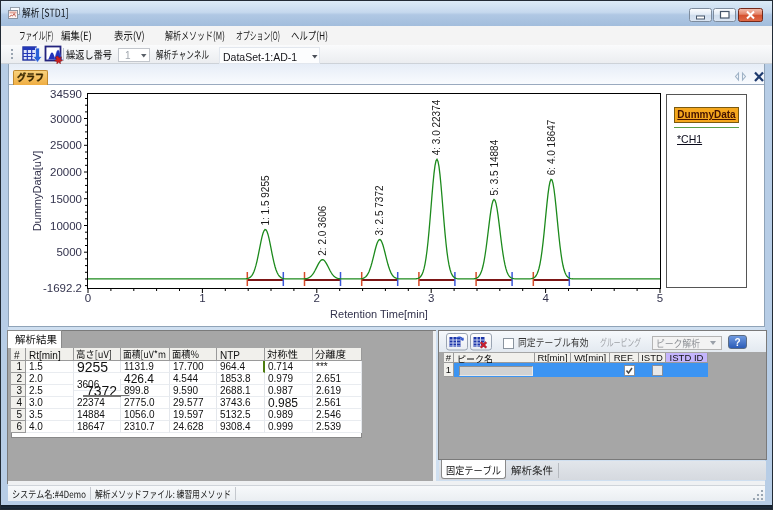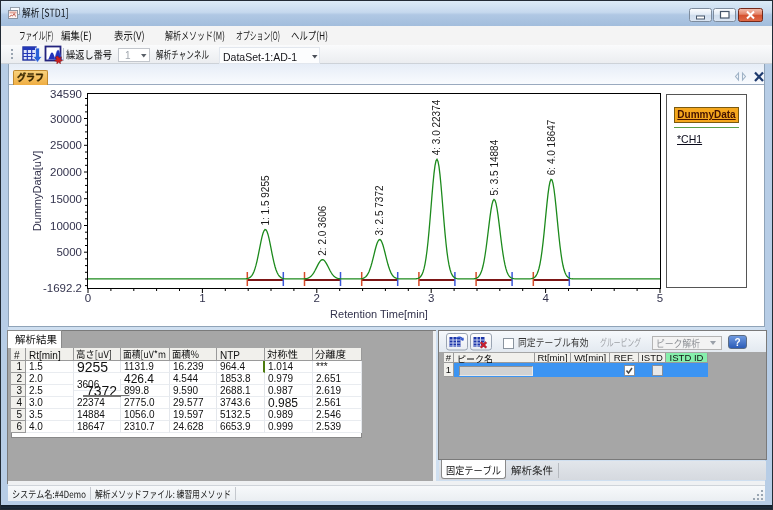--- a/index.html
+++ b/index.html
@@ -186,23 +186,23 @@
 <svg style="position:absolute;left:267px;top:350px;overflow:visible" width="2" height="2">
     <path transform="translate(0,8.0) scale(1.0333,1)" d="M5 -3.9C5.5 -3.2 5.9 -2.3 6.1 -1.7L6.8 -2C6.6 -2.6 6.1 -3.5 5.6 -4.2ZM7.7 -8.4V-6H4.9V-5.3H7.7V-0.2C7.7 -0 7.6 0 7.4 0C7.2 0 6.7 0 6 0C6.2 0.2 6.3 0.6 6.3 0.8C7.2 0.8 7.7 0.8 8 0.6C8.3 0.5 8.4 0.3 8.4 -0.2V-5.3H9.6V-6H8.4V-8.4ZM2.5 -8.4V-6.8H0.6V-6H5.2V-6.8H3.2V-8.4ZM3.6 -5.8C3.5 -4.9 3.2 -4 3 -3.2C2.5 -3.9 1.9 -4.5 1.4 -5L0.9 -4.6C1.5 -4 2.1 -3.2 2.6 -2.5C2.1 -1.4 1.4 -0.5 0.3 0.1C0.5 0.3 0.8 0.6 0.8 0.7C1.8 0.1 2.6 -0.8 3.1 -1.8C3.5 -1.3 3.8 -0.8 4 -0.3L4.6 -0.9C4.3 -1.4 4 -1.9 3.5 -2.6C3.9 -3.5 4.1 -4.5 4.3 -5.7Z M15.2 -4.4C14.9 -3.2 14.5 -2 13.9 -1.2C14.1 -1.1 14.4 -0.9 14.6 -0.8C15.2 -1.7 15.6 -3 15.9 -4.3ZM18 -4.3C18.4 -3.2 18.9 -1.8 19 -0.9L19.7 -1.1C19.5 -2 19.1 -3.4 18.7 -4.5ZM15.3 -8.4C15.1 -7.2 14.7 -6.1 14.1 -5.2V-5.6H12.9V-7.3C13.3 -7.4 13.8 -7.5 14.1 -7.7L13.6 -8.3C12.9 -7.9 11.6 -7.6 10.4 -7.4C10.5 -7.3 10.6 -7 10.7 -6.9C11.1 -6.9 11.6 -7 12.1 -7.1V-5.6H10.5V-4.9H12C11.6 -3.7 10.9 -2.4 10.3 -1.7C10.4 -1.5 10.6 -1.2 10.7 -1C11.2 -1.7 11.7 -2.6 12.1 -3.6V0.8H12.9V-3.5C13.2 -3.1 13.6 -2.6 13.8 -2.3L14.2 -2.9C14 -3.1 13.2 -4 12.9 -4.3V-4.9H13.9L13.7 -4.7C13.9 -4.6 14.2 -4.4 14.4 -4.3C14.7 -4.7 15 -5.3 15.3 -5.9H16.6V-0.1C16.6 0 16.6 0 16.4 0C16.3 0 15.9 0 15.4 0C15.5 0.2 15.6 0.6 15.7 0.8C16.3 0.8 16.7 0.8 17 0.6C17.2 0.5 17.3 0.3 17.3 -0.1V-5.9H19.6V-6.6H15.6C15.8 -7.1 15.9 -7.7 16.1 -8.2Z M21.7 -8.4V0.8H22.5V-8.4ZM20.8 -6.5C20.7 -5.7 20.6 -4.6 20.3 -3.9L20.9 -3.7C21.1 -4.5 21.3 -5.6 21.4 -6.4ZM22.5 -6.6C22.8 -6 23.1 -5.3 23.2 -4.8L23.8 -5.1C23.7 -5.5 23.4 -6.2 23.1 -6.8ZM23.3 -0.3V0.4H29.5V-0.3H27V-2.8H29V-3.5H27V-5.6H29.2V-6.3H27V-8.4H26.2V-6.3H25C25.1 -6.8 25.2 -7.3 25.3 -7.8L24.6 -7.9C24.4 -6.6 24 -5.2 23.4 -4.4C23.6 -4.3 23.9 -4.1 24.1 -4C24.3 -4.4 24.5 -5 24.7 -5.6H26.2V-3.5H24.1V-2.8H26.2V-0.3Z" fill="#111"></path>
   </svg>
 <svg style="position:absolute;left:315px;top:350px;overflow:visible" width="2" height="2">
     <path transform="translate(0,8.0) scale(1.0333,1)" d="M3.2 -8.2C2.6 -6.7 1.5 -5.3 0.2 -4.4C0.4 -4.3 0.7 -4 0.9 -3.8C2.1 -4.8 3.3 -6.3 4 -8ZM6.7 -8.2 6 -7.9C6.8 -6.4 8 -4.8 9.1 -3.9C9.3 -4.1 9.6 -4.4 9.8 -4.6C8.7 -5.4 7.4 -6.9 6.7 -8.2ZM1.9 -4.6V-3.9H3.9C3.7 -2.2 3.1 -0.6 0.8 0.2C0.9 0.4 1.2 0.7 1.2 0.8C3.8 -0.1 4.5 -1.9 4.7 -3.9H7.3C7.2 -1.4 7 -0.4 6.8 -0.1C6.7 0 6.6 0 6.4 0C6.1 0 5.5 0 4.9 -0C5 0.2 5.1 0.5 5.1 0.7C5.7 0.8 6.4 0.8 6.7 0.7C7 0.7 7.3 0.6 7.5 0.4C7.8 0 8 -1.2 8.1 -4.3C8.1 -4.4 8.1 -4.6 8.1 -4.6Z M12.5 -8.4V-7.5H10.4V-6.9H15.3V-7.5H13.2V-8.4ZM18.1 -8.3C18 -7.8 17.8 -7 17.6 -6.5H16.5C16.7 -7 16.9 -7.7 17.1 -8.2L16.4 -8.4C16 -7 15.5 -5.6 14.8 -4.7V-6.5H14.2V-4.3H11.5V-6.5H10.9V-3.7H12.5L12.4 -3.1H10.6V0.8H11.3V-2.5H12.3C12.2 -2 12.1 -1.5 12 -1.2L11.5 -1.1L11.6 -0.6L13.7 -0.8C13.7 -0.6 13.8 -0.4 13.8 -0.3L14.2 -0.4C14.2 -0.9 13.9 -1.6 13.6 -2.1L13.2 -1.9C13.3 -1.7 13.4 -1.5 13.5 -1.2L12.6 -1.2C12.7 -1.6 12.8 -2 12.9 -2.5H14.4V0.1C14.4 0.2 14.4 0.2 14.3 0.2C14.1 0.2 13.8 0.2 13.3 0.2C13.4 0.4 13.5 0.6 13.5 0.8C14.1 0.8 14.5 0.8 14.8 0.7C15 0.6 15.1 0.4 15.1 0.1V-3.1H13L13.1 -3.7H14.8V-4.5C14.9 -4.4 15.2 -4.2 15.3 -4.1C15.4 -4.4 15.6 -4.6 15.7 -4.8V0.8H16.4V0.3H19.6V-0.4H18.2V-1.8H19.4V-2.5H18.2V-3.8H19.4V-4.5H18.2V-5.8H19.5V-6.5H18.2C18.4 -7 18.7 -7.6 18.9 -8.1ZM13.3 -6.7C13.2 -6.4 13 -6.1 12.8 -5.9C12.6 -6 12.3 -6.2 12 -6.3L11.7 -6C12 -5.9 12.3 -5.7 12.5 -5.5C12.3 -5.2 11.9 -4.9 11.6 -4.7C11.8 -4.6 12 -4.4 12 -4.3C12.4 -4.6 12.7 -4.9 12.9 -5.2C13.2 -5 13.5 -4.8 13.7 -4.6L14 -5C13.8 -5.2 13.6 -5.4 13.3 -5.6C13.5 -5.9 13.7 -6.2 13.8 -6.5ZM16.4 -3.8H17.6V-2.5H16.4ZM16.4 -4.5V-5.8H17.6V-4.5ZM16.4 -1.8H17.6V-0.4H16.4Z M23.9 -6.5V-5.6H22.2V-5H23.9V-3.3H27.8V-5H29.4V-5.6H27.8V-6.5H27V-5.6H24.6V-6.5ZM27 -5V-3.9H24.6V-5ZM27.6 -2.1C27.2 -1.5 26.6 -1.1 25.9 -0.8C25.2 -1.1 24.6 -1.6 24.2 -2.1ZM22.4 -2.7V-2.1H23.9L23.5 -1.9C23.9 -1.3 24.5 -0.9 25.1 -0.5C24.2 -0.1 23.1 0.1 22 0.2C22.1 0.3 22.3 0.6 22.3 0.8C23.6 0.7 24.8 0.4 25.9 -0.1C26.8 0.4 27.9 0.7 29.2 0.8C29.3 0.6 29.5 0.3 29.6 0.2C28.5 0.1 27.5 -0.1 26.7 -0.5C27.5 -1 28.2 -1.6 28.7 -2.5L28.2 -2.7L28.1 -2.7ZM21.2 -7.4V-4.5C21.2 -3.1 21.1 -1 20.3 0.4C20.5 0.5 20.8 0.7 20.9 0.8C21.8 -0.7 21.9 -3 21.9 -4.5V-6.7H29.4V-7.4H25.7V-8.4H24.9V-7.4Z" fill="#111"></path>
   </svg>
 <div class="abs" style="left:11px;top:361px;width:15px;height:12px;background:#f1f0ec;border-right:1px solid #9a9a9a;border-bottom:1px solid #9a9a9a;font-size:10px;color:#111;text-align:right;padding-right:3px;line-height:12px">1</div>
 <div class="abs" style="left:26px;top:361px;width:48px;height:12px;border-right:1px solid #e4e7ec;border-bottom:1px solid #e9ecf0;font-size:10px;color:#111;padding-left:3px;line-height:12px;overflow:hidden">1.5</div>
 <div class="abs" style="left:74px;top:361px;width:47px;height:12px;border-right:1px solid #e4e7ec;border-bottom:1px solid #e9ecf0;font-size:14px;color:#111;padding-left:3px;line-height:12px;overflow:hidden">9255</div>
 <div class="abs" style="left:121px;top:361px;width:49px;height:12px;border-right:1px solid #e4e7ec;border-bottom:1px solid #e9ecf0;font-size:10px;color:#111;padding-left:3px;line-height:12px;overflow:hidden">1131.9</div>
-<div class="abs" style="left:170px;top:361px;width:47px;height:12px;border-right:1px solid #e4e7ec;border-bottom:1px solid #e9ecf0;font-size:10px;color:#111;padding-left:3px;line-height:12px;overflow:hidden">16.239</div>
+<div class="abs" style="left:170px;top:361px;width:47px;height:12px;border-right:1px solid #e4e7ec;border-bottom:1px solid #e9ecf0;font-size:10px;color:#111;padding-left:3px;line-height:12px;overflow:hidden">17.700</div>
 <div class="abs" style="left:217px;top:361px;width:48px;height:12px;border-right:2px solid #4d7c0f;border-bottom:1px solid #e9ecf0;font-size:10px;color:#111;padding-left:3px;line-height:12px;overflow:hidden">964.4</div>
-<div class="abs" style="left:265px;top:361px;width:48px;height:12px;border-right:1px solid #e4e7ec;border-bottom:1px solid #e9ecf0;font-size:10px;color:#111;padding-left:3px;line-height:12px;overflow:hidden">1.014</div>
+<div class="abs" style="left:265px;top:361px;width:48px;height:12px;border-right:1px solid #e4e7ec;border-bottom:1px solid #e9ecf0;font-size:10px;color:#111;padding-left:3px;line-height:12px;overflow:hidden">0.714</div>
 <div class="abs" style="left:313px;top:361px;width:49px;height:12px;border-right:1px solid #e4e7ec;border-bottom:1px solid #e9ecf0;font-size:10px;color:#111;padding-left:3px;line-height:12px;overflow:hidden">***</div>
 <div class="abs" style="left:11px;top:373px;width:15px;height:12px;background:#f1f0ec;border-right:1px solid #9a9a9a;border-bottom:1px solid #9a9a9a;font-size:10px;color:#111;text-align:right;padding-right:3px;line-height:12px">2</div>
 <div class="abs" style="left:26px;top:373px;width:48px;height:12px;border-right:1px solid #e4e7ec;border-bottom:1px solid #e9ecf0;font-size:10px;color:#111;padding-left:3px;line-height:12px;overflow:hidden">2.0</div>
 <div class="abs" style="left:74px;top:379px;width:47px;height:12px;border-right:1px solid #e4e7ec;border-bottom:1px solid #e9ecf0;font-size:10px;color:#111;padding-left:3px;line-height:12px;overflow:hidden">3606</div>
 <div class="abs" style="left:121px;top:373px;width:49px;height:12px;border-right:1px solid #e4e7ec;border-bottom:1px solid #e9ecf0;font-size:12px;color:#111;padding-left:3px;line-height:12px;overflow:hidden">426.4</div>
 <div class="abs" style="left:170px;top:373px;width:47px;height:12px;border-right:1px solid #e4e7ec;border-bottom:1px solid #e9ecf0;font-size:10px;color:#111;padding-left:3px;line-height:12px;overflow:hidden">4.544</div>
 <div class="abs" style="left:217px;top:373px;width:48px;height:12px;border-right:1px solid #e4e7ec;border-bottom:1px solid #e9ecf0;font-size:10px;color:#111;padding-left:3px;line-height:12px;overflow:hidden">1853.8</div>
 <div class="abs" style="left:265px;top:373px;width:48px;height:12px;border-right:1px solid #e4e7ec;border-bottom:1px solid #e9ecf0;font-size:10px;color:#111;padding-left:3px;line-height:12px;overflow:hidden">0.979</div>
 <div class="abs" style="left:313px;top:373px;width:49px;height:12px;border-right:1px solid #e4e7ec;border-bottom:1px solid #e9ecf0;font-size:10px;color:#111;padding-left:3px;line-height:12px;overflow:hidden">2.651</div>
 <div class="abs" style="left:11px;top:385px;width:15px;height:12px;background:#f1f0ec;border-right:1px solid #9a9a9a;border-bottom:1px solid #9a9a9a;font-size:10px;color:#111;text-align:right;padding-right:3px;line-height:12px">3</div>
@@ -227,21 +227,21 @@
 <div class="abs" style="left:121px;top:409px;width:49px;height:12px;border-right:1px solid #e4e7ec;border-bottom:1px solid #e9ecf0;font-size:10px;color:#111;padding-left:3px;line-height:12px;overflow:hidden">1056.0</div>
 <div class="abs" style="left:170px;top:409px;width:47px;height:12px;border-right:1px solid #e4e7ec;border-bottom:1px solid #e9ecf0;font-size:10px;color:#111;padding-left:3px;line-height:12px;overflow:hidden">19.597</div>
 <div class="abs" style="left:217px;top:409px;width:48px;height:12px;border-right:1px solid #e4e7ec;border-bottom:1px solid #e9ecf0;font-size:10px;color:#111;padding-left:3px;line-height:12px;overflow:hidden">5132.5</div>
 <div class="abs" style="left:265px;top:409px;width:48px;height:12px;border-right:1px solid #e4e7ec;border-bottom:1px solid #e9ecf0;font-size:10px;color:#111;padding-left:3px;line-height:12px;overflow:hidden">0.989</div>
 <div class="abs" style="left:313px;top:409px;width:49px;height:12px;border-right:1px solid #e4e7ec;border-bottom:1px solid #e9ecf0;font-size:10px;color:#111;padding-left:3px;line-height:12px;overflow:hidden">2.546</div>
 <div class="abs" style="left:11px;top:421px;width:15px;height:12px;background:#f1f0ec;border-right:1px solid #9a9a9a;border-bottom:1px solid #9a9a9a;font-size:10px;color:#111;text-align:right;padding-right:3px;line-height:12px">6</div>
 <div class="abs" style="left:26px;top:421px;width:48px;height:12px;border-right:1px solid #e4e7ec;border-bottom:1px solid #e9ecf0;font-size:10px;color:#111;padding-left:3px;line-height:12px;overflow:hidden">4.0</div>
 <div class="abs" style="left:74px;top:421px;width:47px;height:12px;border-right:1px solid #e4e7ec;border-bottom:1px solid #e9ecf0;font-size:10px;color:#111;padding-left:3px;line-height:12px;overflow:hidden">18647</div>
 <div class="abs" style="left:121px;top:421px;width:49px;height:12px;border-right:1px solid #e4e7ec;border-bottom:1px solid #e9ecf0;font-size:10px;color:#111;padding-left:3px;line-height:12px;overflow:hidden">2310.7</div>
 <div class="abs" style="left:170px;top:421px;width:47px;height:12px;border-right:1px solid #e4e7ec;border-bottom:1px solid #e9ecf0;font-size:10px;color:#111;padding-left:3px;line-height:12px;overflow:hidden">24.628</div>
-<div class="abs" style="left:217px;top:421px;width:48px;height:12px;border-right:1px solid #e4e7ec;border-bottom:1px solid #e9ecf0;font-size:10px;color:#111;padding-left:3px;line-height:12px;overflow:hidden">6653.9</div>
+<div class="abs" style="left:217px;top:421px;width:48px;height:12px;border-right:1px solid #e4e7ec;border-bottom:1px solid #e9ecf0;font-size:10px;color:#111;padding-left:3px;line-height:12px;overflow:hidden">9308.4</div>
 <div class="abs" style="left:265px;top:421px;width:48px;height:12px;border-right:1px solid #e4e7ec;border-bottom:1px solid #e9ecf0;font-size:10px;color:#111;padding-left:3px;line-height:12px;overflow:hidden">0.999</div>
 <div class="abs" style="left:313px;top:421px;width:49px;height:12px;border-right:1px solid #e4e7ec;border-bottom:1px solid #e9ecf0;font-size:10px;color:#111;padding-left:3px;line-height:12px;overflow:hidden">2.539</div>
 <div class="abs" style="left:433px;top:331px;width:3px;height:150px;background:#eff1f3"></div>
 <div class="abs" style="left:438px;top:330px;width:329px;height:130px;background:#a6a6a6;border:1px solid #7a7a7a"></div>
 <div class="abs" style="left:439px;top:331px;width:327px;height:21px;background:linear-gradient(#f6f9fc,#e3e9f0)"></div>
 <svg class="abs" style="left:446px;top:333px" width="48" height="19">
 <defs>
       <linearGradient id="bt" x1="0" y1="0" x2="0" y2="1">
 <stop offset="0" stop-color="#fefefe"></stop>
         <stop offset="1" stop-color="#e9edf2"></stop>
@@ -276,21 +276,21 @@
     <path transform="translate(0,8.4) scale(0.8381,1)" d="M8 -7.3C8 -7.7 8.3 -8 8.7 -8C9 -8 9.4 -7.7 9.4 -7.3C9.4 -6.9 9 -6.6 8.7 -6.6C8.3 -6.6 8 -6.9 8 -7.3ZM7.5 -7.3C7.5 -6.7 8 -6.2 8.7 -6.2C9.3 -6.2 9.8 -6.7 9.8 -7.3C9.8 -8 9.3 -8.5 8.7 -8.5C8 -8.5 7.5 -8 7.5 -7.3ZM2.9 -7.9H2C2 -7.6 2 -7.3 2 -7C2 -6.5 2 -2.3 2 -1.2C2 -0.4 2.5 -0 3.3 0.1C3.7 0.2 4.3 0.2 5 0.2C6.1 0.2 7.7 0.1 8.6 0V-1C7.7 -0.7 6.1 -0.6 5 -0.6C4.5 -0.6 3.9 -0.7 3.6 -0.7C3.1 -0.8 2.9 -0.9 2.9 -1.5V-3.8C4.2 -4.1 6 -4.7 7.2 -5.2C7.5 -5.3 7.9 -5.4 8.2 -5.6L7.8 -6.4C7.5 -6.2 7.2 -6.1 6.9 -5.9C5.8 -5.5 4.1 -5 2.9 -4.7V-7C2.9 -7.3 2.9 -7.6 2.9 -7.9Z M11.6 -4.5V-3.5C11.9 -3.5 12.5 -3.6 13 -3.6C13.8 -3.6 18 -3.6 18.8 -3.6C19.3 -3.6 19.7 -3.5 19.9 -3.5V-4.5C19.7 -4.5 19.3 -4.5 18.8 -4.5C18 -4.5 13.8 -4.5 13 -4.5C12.4 -4.5 11.9 -4.5 11.6 -4.5Z M26.6 -8.2 25.7 -8.5C25.6 -8.2 25.4 -7.8 25.3 -7.6C24.9 -6.7 23.8 -5.2 22 -4.1L22.8 -3.5C23.9 -4.3 24.8 -5.2 25.4 -6.1H29C28.8 -5.2 28.1 -3.8 27.3 -2.9C26.3 -1.7 25 -0.8 23.1 -0.2L23.9 0.5C25.8 -0.3 27.1 -1.2 28 -2.4C29 -3.5 29.6 -4.9 29.9 -6C30 -6.2 30.1 -6.4 30.2 -6.6L29.5 -7C29.3 -6.9 29.1 -6.9 28.8 -6.9H25.9L26.2 -7.3C26.3 -7.5 26.5 -7.9 26.6 -8.2Z M34.3 -5.5V-4.4H33.3V-5.5ZM34.8 -5.5H35.8V-4.4H34.8ZM33.2 -6.2C33.4 -6.5 33.6 -6.9 33.7 -7.3H34.9C34.8 -6.9 34.6 -6.5 34.4 -6.2ZM33.5 -8.8C33.2 -7.5 32.6 -6.3 31.8 -5.5C32 -5.4 32.3 -5.1 32.4 -5L32.6 -5.3V-3.4C32.6 -2.2 32.6 -0.6 31.9 0.5C32 0.6 32.3 0.7 32.4 0.9C32.9 0.1 33.1 -0.9 33.2 -1.9H35.8V-0C35.8 0.1 35.7 0.2 35.6 0.2C35.4 0.2 35 0.2 34.4 0.2C34.5 0.3 34.6 0.6 34.7 0.8C35.4 0.8 35.8 0.8 36.1 0.7C36.4 0.6 36.4 0.4 36.4 -0V-5.3C36.6 -5.2 36.8 -4.9 36.9 -4.8C38.2 -5.3 38.7 -6.4 38.9 -7.6H40.6C40.5 -6.4 40.4 -5.9 40.3 -5.8C40.2 -5.7 40.2 -5.7 40 -5.7C39.9 -5.7 39.5 -5.7 39.1 -5.7C39.2 -5.5 39.2 -5.3 39.2 -5.1C39.7 -5 40.1 -5 40.3 -5.1C40.6 -5.1 40.8 -5.1 40.9 -5.3C41.1 -5.6 41.2 -6.2 41.3 -8C41.3 -8.1 41.3 -8.3 41.3 -8.3H36.8V-7.6H38.2C38 -6.6 37.6 -5.8 36.4 -5.3V-6.2H35.1C35.4 -6.6 35.6 -7.1 35.8 -7.6L35.3 -7.9L35.2 -7.9H34C34.1 -8.1 34.1 -8.4 34.2 -8.7ZM34.3 -3.8V-2.6H33.3L33.3 -3.4V-3.8ZM34.8 -3.8H35.8V-2.6H34.8ZM37.5 -4.8C37.3 -3.9 37 -3.1 36.5 -2.5C36.7 -2.4 37 -2.2 37.1 -2.1C37.3 -2.4 37.5 -2.8 37.7 -3.2H38.9V-1.9H36.6V-1.2H38.9V0.8H39.6V-1.2H41.6V-1.9H39.6V-3.2H41.4V-3.9H39.6V-4.9H38.9V-3.9H37.9C38 -4.1 38.1 -4.4 38.2 -4.7Z M51 -8.7C50.2 -8.4 48.9 -8 47.7 -7.8L47.1 -8V-5C47.1 -3.4 47 -1.3 45.8 0.3C46 0.4 46.3 0.6 46.4 0.8C47.6 -0.7 47.8 -2.8 47.8 -4.5H49.8V0.8H50.5V-4.5H52.1V-5.2H47.9V-7.1C49.2 -7.3 50.6 -7.7 51.6 -8.1ZM44.2 -8.8V-6.6H42.5V-5.8H44.1C43.7 -4.4 43 -2.7 42.3 -1.8C42.4 -1.6 42.6 -1.3 42.7 -1.1C43.2 -1.8 43.8 -3 44.2 -4.2V0.8H44.9V-3.9C45.3 -3.4 45.7 -2.8 45.9 -2.4L46.4 -3.1C46.2 -3.4 45.3 -4.5 44.9 -4.9V-5.8H46.4V-6.6H44.9V-8.8Z" fill="#8a8d92"></path>
   </svg>
 <div class="abs" style="left:728px;top:335px;width:19px;height:14px;border-radius:3px;border:1px solid #5a6c84;
 background:linear-gradient(#6f9ae0,#2b5cb8);color:#fff;font-weight:bold;font-size:10px;text-align:center;line-height:13px">?</div>
 <div class="abs" style="left:444px;top:353px;width:10px;height:10px;background:#f1f0ec;border-right:1px solid #9a9a9a;border-bottom:1px solid #9a9a9a;font-size:9.5px;color:#111;text-align:center;line-height:10px;overflow:hidden">#</div>
 <div class="abs" style="left:454px;top:353px;width:81px;height:10px;background:#f1f0ec;border-right:1px solid #9a9a9a;border-bottom:1px solid #9a9a9a;font-size:9.5px;color:#111;text-align:center;line-height:10px;overflow:hidden"></div>
 <div class="abs" style="left:535px;top:353px;width:36px;height:10px;background:#f1f0ec;border-right:1px solid #9a9a9a;border-bottom:1px solid #9a9a9a;font-size:9.5px;color:#111;text-align:center;line-height:10px;overflow:hidden">Rt[min]</div>
 <div class="abs" style="left:571px;top:353px;width:39px;height:10px;background:#f1f0ec;border-right:1px solid #9a9a9a;border-bottom:1px solid #9a9a9a;font-size:9.5px;color:#111;text-align:center;line-height:10px;overflow:hidden">Wt[min]</div>
 <div class="abs" style="left:610px;top:353px;width:29px;height:10px;background:#f1f0ec;border-right:1px solid #9a9a9a;border-bottom:1px solid #9a9a9a;font-size:9.5px;color:#111;text-align:center;line-height:10px;overflow:hidden">REF.</div>
 <div class="abs" style="left:639px;top:353px;width:27px;height:10px;background:#f1f0ec;border-right:1px solid #9a9a9a;border-bottom:1px solid #9a9a9a;font-size:9.5px;color:#111;text-align:center;line-height:10px;overflow:hidden">ISTD</div>
-<div class="abs" style="left:666px;top:353px;width:42px;height:10px;background:#86efac;border-right:1px solid #9a9a9a;border-bottom:1px solid #9a9a9a;font-size:9.5px;color:#111;text-align:center;line-height:10px;overflow:hidden">ISTD ID</div>
+<div class="abs" style="left:666px;top:353px;width:42px;height:10px;background:#c4b5fd;border-right:1px solid #9a9a9a;border-bottom:1px solid #9a9a9a;font-size:9.5px;color:#111;text-align:center;line-height:10px;overflow:hidden">ISTD ID</div>
 <svg style="position:absolute;left:457px;top:354.5px;overflow:visible" width="2" height="2">
     <path transform="translate(0,7.6) scale(0.9474,1)" d="M7.2 -6.6C7.2 -7 7.5 -7.3 7.8 -7.3C8.2 -7.3 8.5 -7 8.5 -6.6C8.5 -6.3 8.2 -6 7.8 -6C7.5 -6 7.2 -6.3 7.2 -6.6ZM6.8 -6.6C6.8 -6 7.2 -5.6 7.8 -5.6C8.4 -5.6 8.9 -6 8.9 -6.6C8.9 -7.2 8.4 -7.7 7.8 -7.7C7.2 -7.7 6.8 -7.2 6.8 -6.6ZM2.7 -7.1H1.8C1.8 -6.9 1.8 -6.6 1.8 -6.4C1.8 -5.9 1.8 -2.1 1.8 -1.1C1.8 -0.4 2.2 -0 3 0.1C3.4 0.2 3.9 0.2 4.5 0.2C5.5 0.2 6.9 0.1 7.8 0V-0.9C7 -0.7 5.5 -0.6 4.5 -0.6C4.1 -0.6 3.6 -0.6 3.3 -0.6C2.8 -0.7 2.6 -0.9 2.6 -1.3V-3.4C3.8 -3.7 5.4 -4.2 6.5 -4.7C6.8 -4.8 7.1 -4.9 7.4 -5L7 -5.8C6.8 -5.6 6.5 -5.5 6.2 -5.4C5.2 -4.9 3.7 -4.5 2.6 -4.2V-6.4C2.6 -6.6 2.6 -6.9 2.7 -7.1Z M10.5 -4.1V-3.2C10.8 -3.2 11.3 -3.2 11.8 -3.2C12.5 -3.2 16.3 -3.2 17 -3.2C17.4 -3.2 17.8 -3.2 18 -3.2V-4.1C17.8 -4.1 17.5 -4.1 17 -4.1C16.3 -4.1 12.5 -4.1 11.8 -4.1C11.3 -4.1 10.8 -4.1 10.5 -4.1Z M24.1 -7.4 23.2 -7.7C23.2 -7.4 23 -7.1 22.9 -6.9C22.5 -6.1 21.6 -4.7 19.9 -3.7L20.6 -3.2C21.6 -3.9 22.4 -4.8 23 -5.5H26.2C26 -4.7 25.4 -3.5 24.7 -2.6C23.8 -1.6 22.6 -0.7 20.9 -0.2L21.6 0.4C23.4 -0.2 24.5 -1.1 25.4 -2.2C26.2 -3.2 26.8 -4.5 27.1 -5.4C27.1 -5.6 27.2 -5.8 27.3 -5.9L26.6 -6.3C26.5 -6.3 26.3 -6.2 26 -6.2H23.4L23.7 -6.6C23.8 -6.8 23.9 -7.1 24.1 -7.4Z M32.1 -8C31.5 -7 30.4 -5.8 28.9 -4.9C29 -4.8 29.3 -4.5 29.4 -4.4C29.8 -4.6 30.2 -4.9 30.6 -5.2C31.2 -4.8 31.9 -4.1 32.4 -3.7C31.3 -2.8 30 -2.2 28.8 -1.8C29 -1.7 29.1 -1.4 29.2 -1.2C30 -1.4 30.8 -1.8 31.6 -2.3V0.8H32.3V0.4H36.2V0.8H36.9V-3.3H33C34.1 -4.2 35.1 -5.4 35.6 -6.8L35.1 -7.1L35 -7H32.3C32.5 -7.3 32.7 -7.6 32.9 -7.9ZM36.2 -0.3H32.3V-2.6H36.2ZM31.8 -6.4H34.7C34.2 -5.6 33.6 -4.8 32.9 -4.2C32.5 -4.6 31.8 -5.2 31.1 -5.7C31.4 -5.9 31.6 -6.1 31.8 -6.4Z" fill="#111"></path>
   </svg>
 <div class="abs" style="left:444px;top:363px;width:264px;height:14px;background:#3c94f2"></div>
 <div class="abs" style="left:444px;top:363px;width:10px;height:14px;background:#f1f0ec;border-right:1px solid #9a9a9a;border-bottom:1px solid #9a9a9a;font-size:9.5px;color:#111;text-align:right;padding-right:2px;line-height:14px">1</div>
 <div class="abs" style="left:459px;top:365.5px;width:74px;height:10px;background:#d2d2d2;border:1px solid #909090;border-bottom-color:#e8e8e8;border-right-color:#e8e8e8"></div>
 <svg class="abs" style="left:624px;top:365px" width="12" height="12">
 <rect x="0.5" y="0.5" width="10" height="10" fill="#fff" stroke="#878f9b"></rect>
 <path d="M2.5 5.5 l2 2.5 3.5 -5" stroke="#444" stroke-width="1.5" fill="none"></path>
   </svg>

